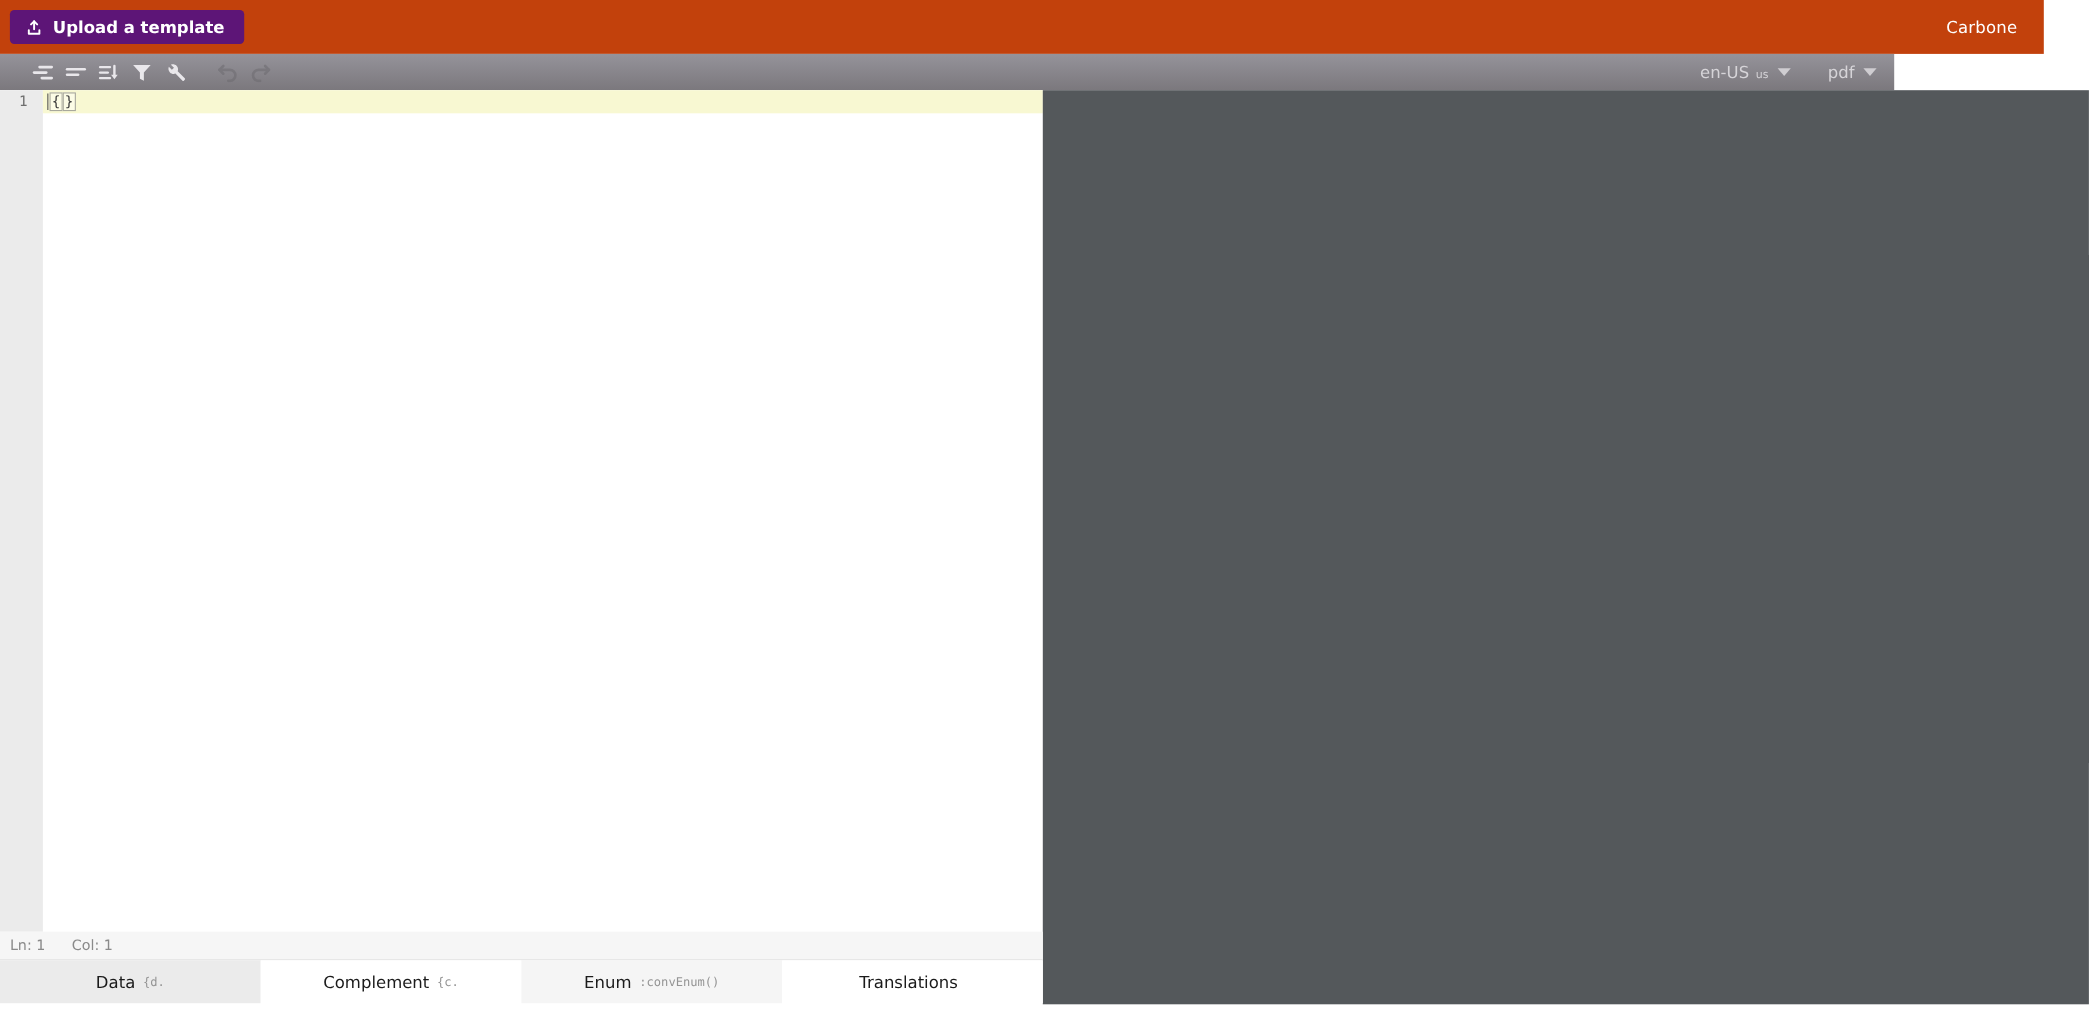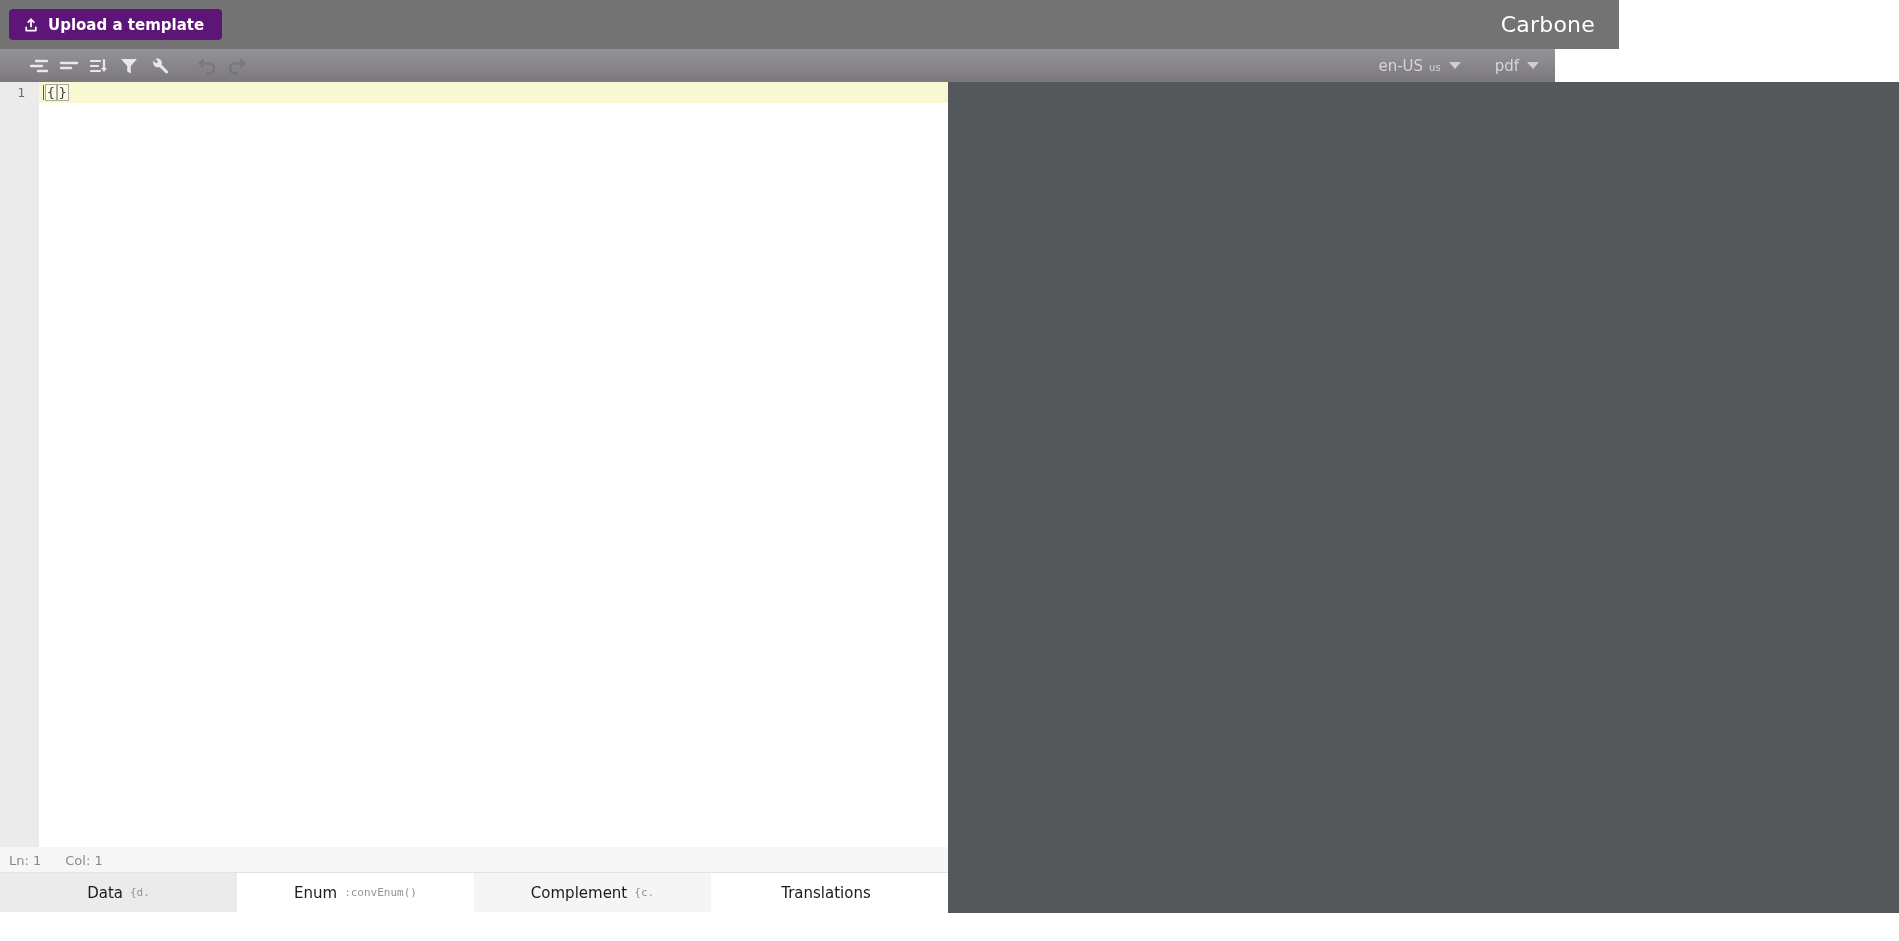--- a/index.html
+++ b/index.html
@@ -1,31 +1,31 @@
 <!DOCTYPE html>
 <html><head>
 <meta charset="utf-8">
 <style>
   * { margin:0; padding:0; box-sizing:border-box; }
   html,body { width:1899px; height:941px; overflow:hidden; }
   body { font-family:"DejaVu Sans","Liberation Sans",sans-serif; }
   .app { position:relative; width:1899px; height:941px; background:#ffffff; }
 
   
-  .topbar { position:absolute; top:0; left:0; width:1619px; height:49px;
-            background:#737373; display:flex; align-items:center; }
+  .topbar { position:absolute; top:0; left:0; width:1858px; height:49px;
+            background:#c2410c; display:flex; align-items:center; }
   .upload-btn { position:absolute; left:9px; top:9px; height:31px; padding:0 18px 0 14px;
             background:#5d1577; border:none; border-radius:4px; color:#ffffff;
             font-weight:bold; font-size:15px; font-family:inherit; display:flex;
             align-items:center; gap:9px; cursor:pointer; }
   .brand { position:absolute; right:24px; top:0; height:49px; display:flex; align-items:center;
-            color:#ffffff; font-size:22px; letter-spacing:.2px;margin-left:48px; }
+            color:#ffffff; font-size:15px; letter-spacing:.2px;margin-left:48px; }
 
   
-  .toolbar { position:absolute; top:49px; left:0; width:1555px; height:33px;
+  .toolbar { position:absolute; top:49px; left:0; width:1722px; height:33px;
             background:linear-gradient(#95939a 0%, #7b787d 100%);
             display:flex; align-items:center;padding-left:20px; }
   .tb-icons { display:flex; align-items:center; padding-left:4px; }
   .tb-btn { width:30px; height:28px; display:flex; align-items:center; justify-content:center;
             background:transparent; border:none; cursor:pointer; }
   .tb-btn svg { display:block; }
   .tb-btn.disabled { opacity:.55; }
   .tb-gap { width:18px; }
   .tb-right { position:absolute; right:0; top:0; height:33px; display:flex; align-items:center; gap:34px; padding-right:16px; }
   .dropdown { display:flex; align-items:baseline; gap:6px; color:#d6d4d8; cursor:pointer; }
@@ -169,26 +169,26 @@
     <span>Ln: 1</span>
     <span>Col: 1</span>
   </div>
 
   <div class="tabs">
     <div class="tab">
       <span class="tab-label">Data</span>
       <span class="tab-hint">{d.</span>
     </div>
     <div class="tab">
+      <span class="tab-label">Complement</span>
+      <span class="tab-hint">{c.</span>
+    </div>
+    <div class="tab">
       <span class="tab-label">Enum</span>
       <span class="tab-hint">:convEnum()</span>
-    </div>
-    <div class="tab">
-      <span class="tab-label">Complement</span>
-      <span class="tab-hint">{c.</span>
     </div>
     <div class="tab">
       <span class="tab-label">Translations</span>
       <span class="tab-hint"></span>
     </div>
   </div>
 
 
 </div>
 

